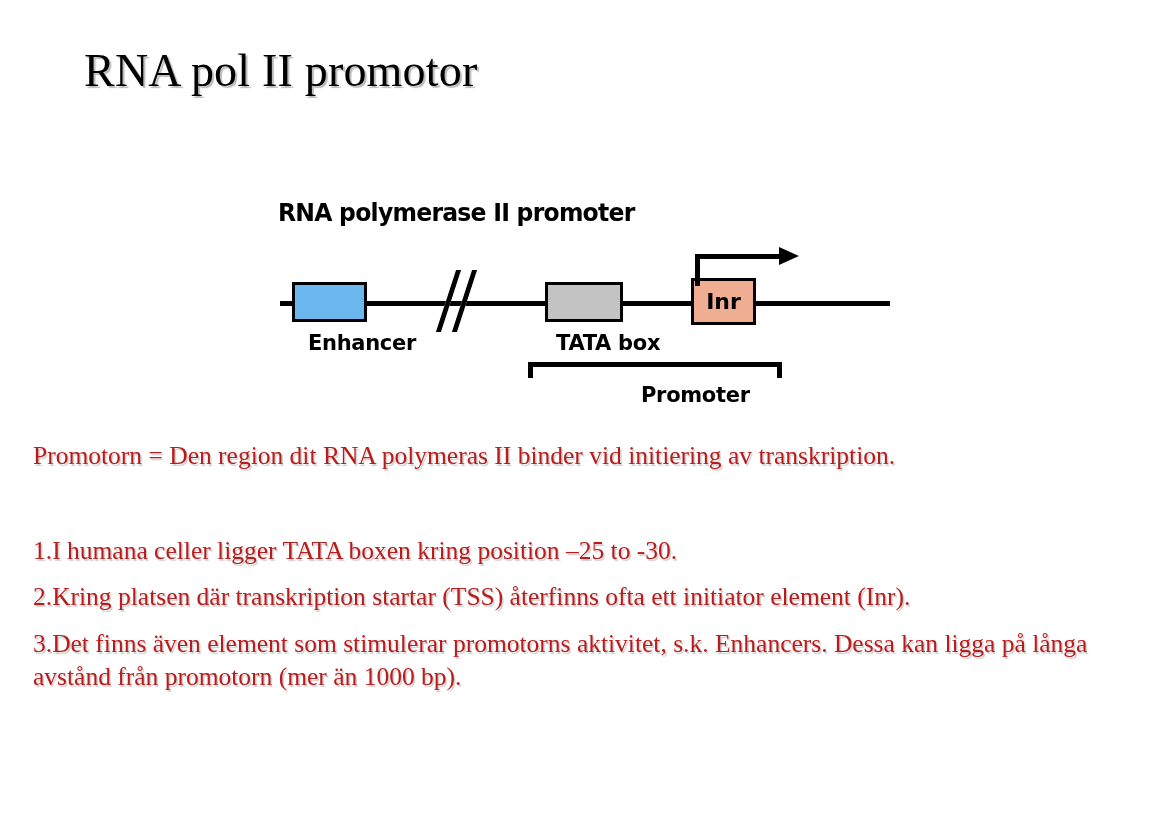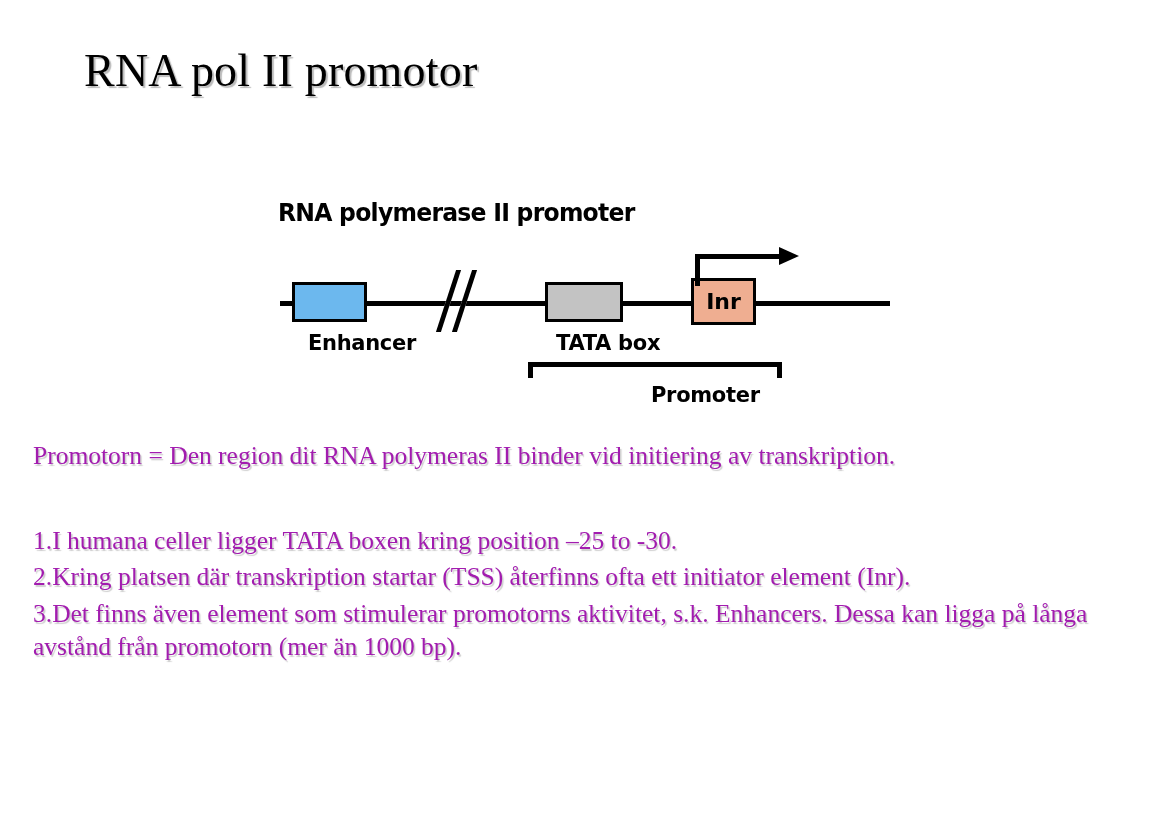--- a/index.html
+++ b/index.html
@@ -170,21 +170,21 @@
     font-family: "DejaVu Sans", sans-serif;
     font-weight: bold;
     font-size: 21px;
     color: #000000;
     letter-spacing: -0.3px;
     white-space: nowrap;
     margin-left: 36px;
   }
   .label-enhancer { left: 2px;   top: 133px; }
   .label-tata     { left: 250px; top: 133px; }
-  .label-promoter { left: 345px; top: 185px; }
+  .label-promoter { left: 335px; top: 185px; }
 
   
   .bracket {
     position: absolute;
     left: 258px;
     top: 164px;
     width: 254px;
     height: 16px;
     border: 5px solid #000000;
     border-top: none;
@@ -194,27 +194,27 @@
   }
 
   
   .body-text {
     position: absolute;
     left: 33px;
     top: 440px;
     width: 1090px;
     font-family: "Liberation Serif", serif;
     font-size: 25.5px;
-    color: #a21caf;
+    color: #b91c1c;
     line-height: 1.28;
     text-shadow: 1.5px 1.5px 1px rgba(165,165,165,0.55);
   }
   .para { margin: 0 0 0 0; }
   .gap-lg { height: 48px; }
-  .list-item { margin-top: 4px; }
+  .list-item { margin-top: 14px; }
   .sub-item {
     margin-top: 12px;
     padding-left: 125px;
   }
 </style>
 </head>
 <body>
 
 <div class="slide-title">RNA pol II promotor</div>
 

